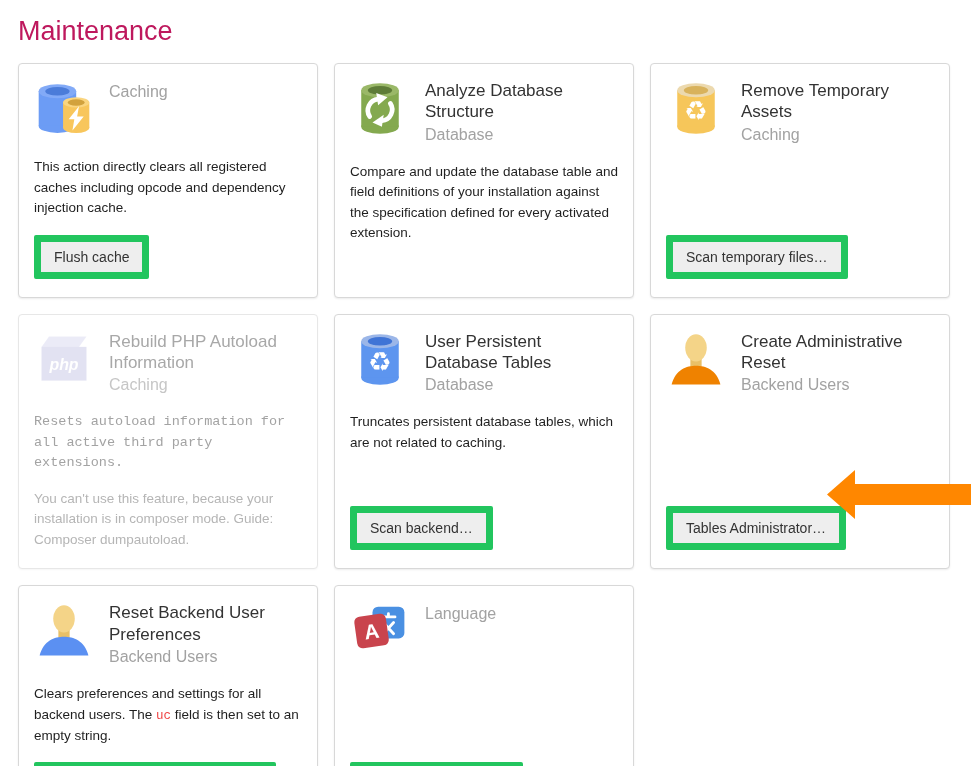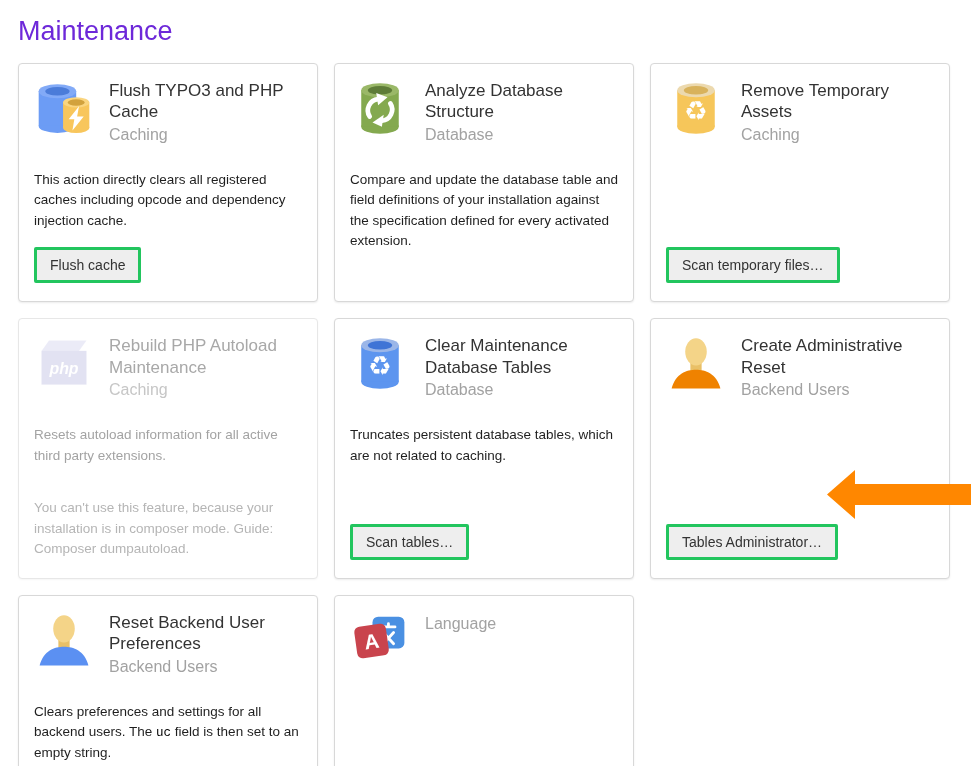--- a/index.html
+++ b/index.html
@@ -5,21 +5,21 @@
   * { box-sizing: border-box; margin: 0; padding: 0; }
   html, body { background: #fff; }
   body {
     width: 971px; height: 766px;
     font-family: "Liberation Sans", sans-serif;
     position: relative; overflow: hidden;
     color: #212121;
   }
   .page { padding: 14px 0 0 18px; }
   h1.page-title {
-    font-size: 27px; font-weight: 400; color: #6d28d9;
+    font-size: 27px; font-weight: 400; color: #be185d;
     margin: 2px 0 16px 0;
   }
   .grid {
     display: grid;
     grid-template-columns: repeat(3, 300px);
     gap: 16px;
     width: 932px;
   }
   .card {
     background: #fff;
@@ -31,46 +31,46 @@
   }
   .card-header { display: flex; gap: 15px; align-items: flex-start; }
   .icon { width: 60px; height: 60px; flex: 0 0 60px; display: block; }
   .card-titles { padding-top: 1px; }
   .card-title {
     font-size: 17px; font-weight: 400; color: #333; line-height: 1.26;
   }
   .card-subtitle { font-size: 16px; color: #a2a2a2; margin-top: 3px; }
   .card-desc {
     font-size: 13.5px; line-height: 1.52; color: #1f1f1f;
-    margin-top: 26px;
+    margin-top: 18px;
   }
   .card-note {
     font-size: 13.5px; line-height: 1.52; color: #b5b5b5;
-    margin-top: 32px;
+    margin-top: 15px;
   }
   .card-footer { margin-top: auto; padding-top: 16px; }
   .btn {
     font-family: "Liberation Sans", sans-serif;
     font-size: 14px; color: #333;
     background: #eee;
-    border: 3px solid #22c55e;
+    border: 7px solid #22c55e;
     border-radius: 2px;
     padding: 7px 13px;
     cursor: pointer;
   }
   code.inline-code {
     font-family: "Liberation Mono", monospace;
-    font-size: 12.5px; color: #000000;
+    font-size: 12.5px; color: #ef4444;
   }
   
   .card.disabled { border-color: #e7e7e7; box-shadow: 0 1px 2px rgba(0,0,0,.04); }
   .card.disabled .icon { opacity: .5; }
   .card.disabled .card-title { color: #a8a8a8; }
   .card.disabled .card-subtitle { color: #c6c6c6; }
-  .card.disabled .card-desc { color: #a3a3a3; }
+  .card.disabled .card-desc { color: #a3a3a3; font-family: Liberation Mono, monospace; }
   .recycle-glyph { font-family: "DejaVu Sans", sans-serif; }
   .arrow-overlay {
     position: absolute; left: 827px; top: 470px;
     width: 144px; height: 49px; z-index: 10; pointer-events: none;
   }
 </style>
 </head>
 <body>
 
 <div class="page">
@@ -85,21 +85,20 @@
           <rect x="5" y="13" width="40" height="37" fill="#6c9cf5"></rect>
           <ellipse cx="25" cy="13" rx="20" ry="7.5" fill="#82aaf7"></ellipse>
           <ellipse cx="25" cy="13" rx="13" ry="4.6" fill="#4b7cd9"></ellipse>
           <ellipse cx="45" cy="52" rx="14" ry="5.5" fill="#f8c65c"></ellipse>
           <rect x="31" y="25" width="28" height="27" fill="#f8c65c"></rect>
           <ellipse cx="45" cy="25" rx="14" ry="5.5" fill="#fad57f"></ellipse>
           <ellipse cx="45" cy="25" rx="9" ry="3.4" fill="#d2a23d"></ellipse>
           <path d="M48 29 L37 43 L43 43 L41 55 L53 40 L46 40 Z" fill="#fff"></path>
         </svg>
         <div class="card-titles">
-          <div class="card-title">Flush TYPO3 and PHP Cache</div>
           <div class="card-subtitle">Caching</div>
         </div>
       </div>
       <p class="card-desc">This action directly clears all registered caches including opcode and dependency injection cache.</p>
       <div class="card-footer">
         <button class="btn">Flush cache</button>
       </div>
     </div>
 
     <div class="card">
@@ -142,45 +141,45 @@
     </div>
 
     <div class="card disabled">
       <div class="card-header">
         <svg class="icon" viewBox="0 0 64 64">
           <polygon points="8,18 16,7 56,7 48,18" fill="#d9d9f0"></polygon>
           <rect x="8" y="18" width="48" height="36" fill="#c7c7e6"></rect>
           <text x="32" y="43" font-size="17" font-style="italic" font-weight="bold" fill="#fff" text-anchor="middle">php</text>
         </svg>
         <div class="card-titles">
-          <div class="card-title">Rebuild PHP Autoload Maintenance</div>
+          <div class="card-title">Rebuild PHP Autoload Information</div>
           <div class="card-subtitle">Caching</div>
         </div>
       </div>
       <p class="card-desc">Resets autoload information for all active third party extensions.</p>
       <p class="card-note">You can't use this feature, because your installation is in composer mode. Guide: Composer dumpautoload.</p>
     </div>
 
     <div class="card">
       <div class="card-header">
         <svg class="icon" viewBox="0 0 64 64">
           <ellipse cx="32" cy="51" rx="20" ry="7.5" fill="#5d95ef"></ellipse>
           <rect x="12" y="12" width="40" height="39" fill="#5d95ef"></rect>
           <ellipse cx="32" cy="12" rx="20" ry="7.5" fill="#9bb6e8"></ellipse>
           <ellipse cx="32" cy="12" rx="13" ry="4.6" fill="#3f74d6"></ellipse>
           <text class="recycle-glyph" x="32" y="44" font-size="28" fill="#fff" text-anchor="middle">♻</text>
         </svg>
         <div class="card-titles">
-          <div class="card-title">Clear Maintenance Database Tables</div>
+          <div class="card-title">User Persistent Database Tables</div>
           <div class="card-subtitle">Database</div>
         </div>
       </div>
       <p class="card-desc">Truncates persistent database tables, which are not related to caching.</p>
       <div class="card-footer">
-        <button class="btn">Scan tables…</button>
+        <button class="btn">Scan backend…</button>
       </div>
     </div>
 
     <div class="card">
       <div class="card-header">
         <svg class="icon" viewBox="0 0 64 64">
           <rect x="26" y="26" width="12" height="14" fill="#e9c067"></rect>
           <ellipse cx="32" cy="19" rx="11.5" ry="14.5" fill="#f4d488"></ellipse>
           <path d="M6 58 C10 42 22 38 32 38 C42 38 54 42 58 58 Z" fill="#ef8200"></path>
         </svg>

